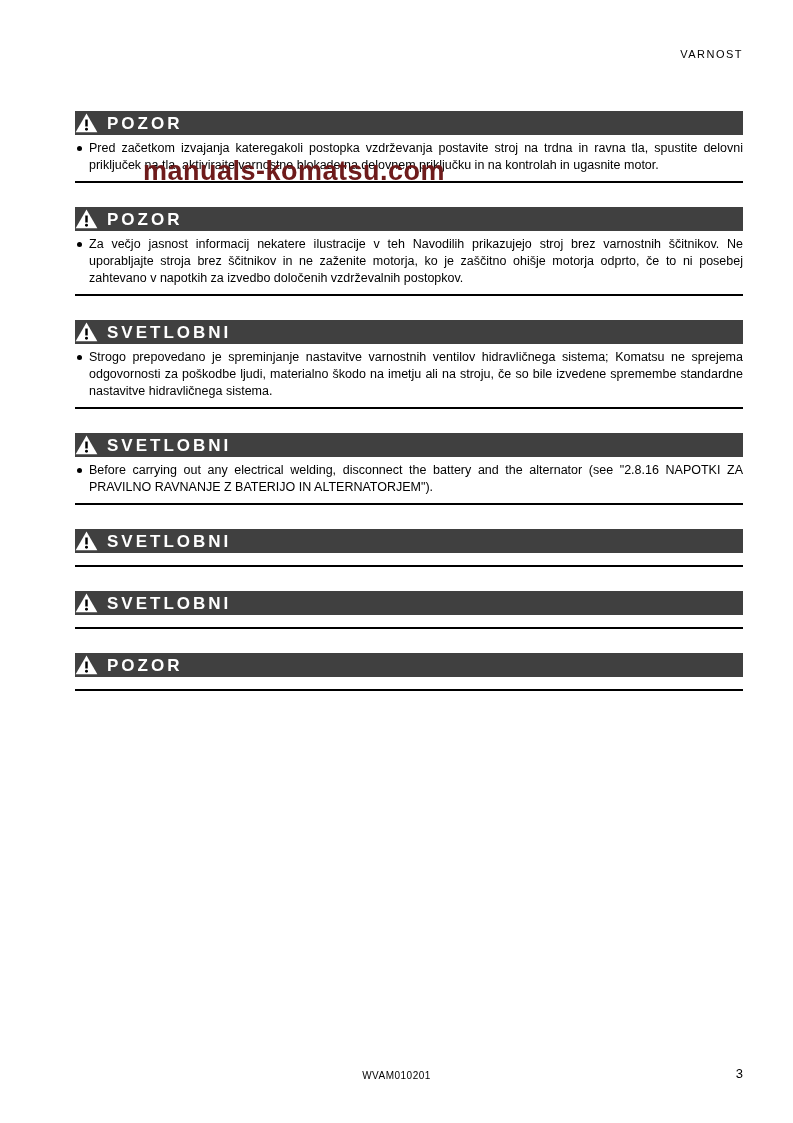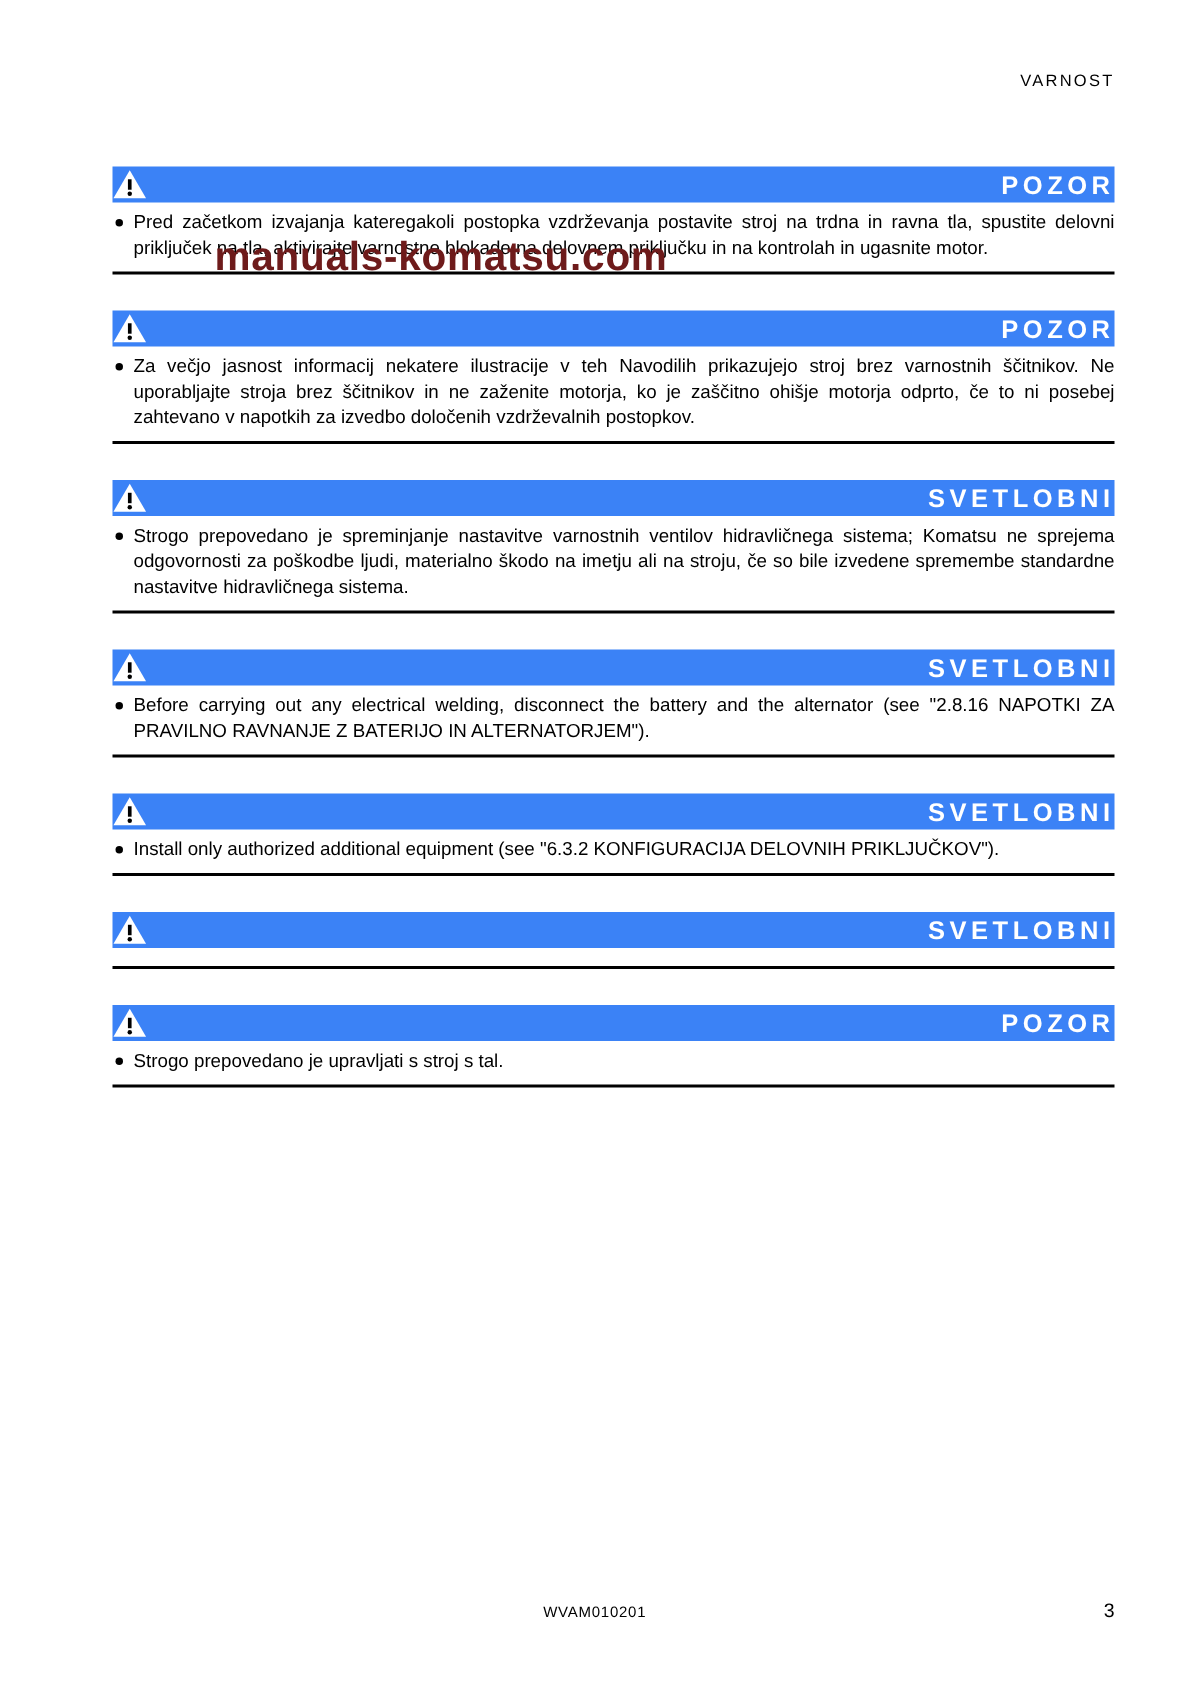--- a/index.html
+++ b/index.html
@@ -17,23 +17,23 @@
   }
   .content {
     position:absolute; left:75px; top:111px; width:668px;
   }
   .warn {
     border-bottom:2px solid #000;
     padding-bottom:7px;
     margin-bottom:24px;
   }
   .warn-bar {
-    background:#3b82f6; color:#fff;
+    background:#404040; color:#fff;
     height:24px;
-    display:flex; align-items:center; justify-content:space-between;
+    display:flex; align-items:center; justify-content:flex-start;
     gap:9px;
     margin-bottom:5px;
   }
   .tri { width:23px; height:20px; display:block; }
   .warn-title {
     font-size:17px; font-weight:bold; letter-spacing:3px;
     line-height:1;
     padding-top:1px;
   }
   .warn-body p {
@@ -132,23 +132,20 @@
 
   <section class="warn">
     <div class="warn-bar">
       <svg class="tri" viewBox="0 0 26 23">
           <path d="M13 0.5 L25.5 22 L0.5 22 Z" fill="#ffffff"></path>
           <rect x="11.6" y="7.5" width="2.8" height="8" fill="#000000"></rect>
           <circle cx="13" cy="18.6" r="1.7" fill="#000000"></circle>
         </svg>
       <span class="warn-title">SVETLOBNI</span>
     </div>
-    <div class="warn-body">
-      <p class="bullet">Install only authorized additional equipment (see "6.3.2 KONFIGURACIJA DELOVNIH PRIKLJUČKOV").</p>
-    </div>
   </section>
 
   <section class="warn">
     <div class="warn-bar">
       <svg class="tri" viewBox="0 0 26 23">
           <path d="M13 0.5 L25.5 22 L0.5 22 Z" fill="#ffffff"></path>
           <rect x="11.6" y="7.5" width="2.8" height="8" fill="#000000"></rect>
           <circle cx="13" cy="18.6" r="1.7" fill="#000000"></circle>
         </svg>
       <span class="warn-title">SVETLOBNI</span>
@@ -160,20 +157,19 @@
   <section class="warn">
     <div class="warn-bar">
       <svg class="tri" viewBox="0 0 26 23">
           <path d="M13 0.5 L25.5 22 L0.5 22 Z" fill="#ffffff"></path>
           <rect x="11.6" y="7.5" width="2.8" height="8" fill="#000000"></rect>
           <circle cx="13" cy="18.6" r="1.7" fill="#000000"></circle>
         </svg>
       <span class="warn-title">POZOR</span>
     </div>
     <div class="warn-body">
-      <p class="bullet">Strogo prepovedano je upravljati s stroj s tal.</p>
     </div>
   </section>
 
 </div>
 
 <div class="footer-code">WVAM010201</div>
 <div class="page-number">3</div>
 
 </body></html>

